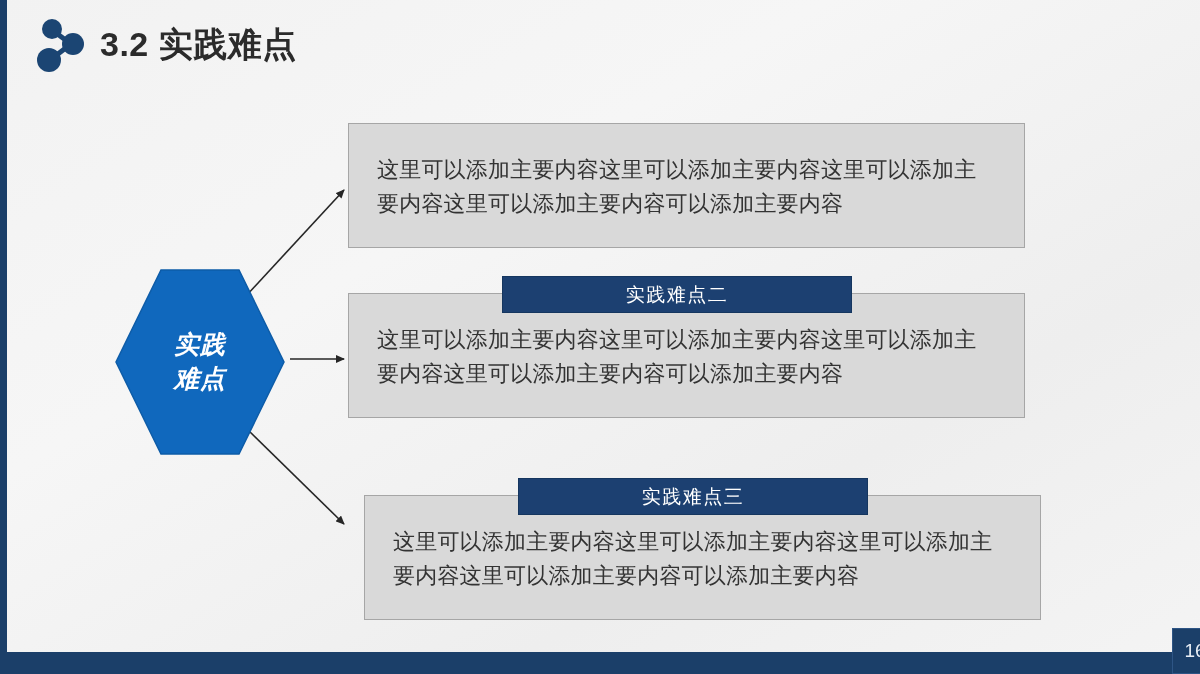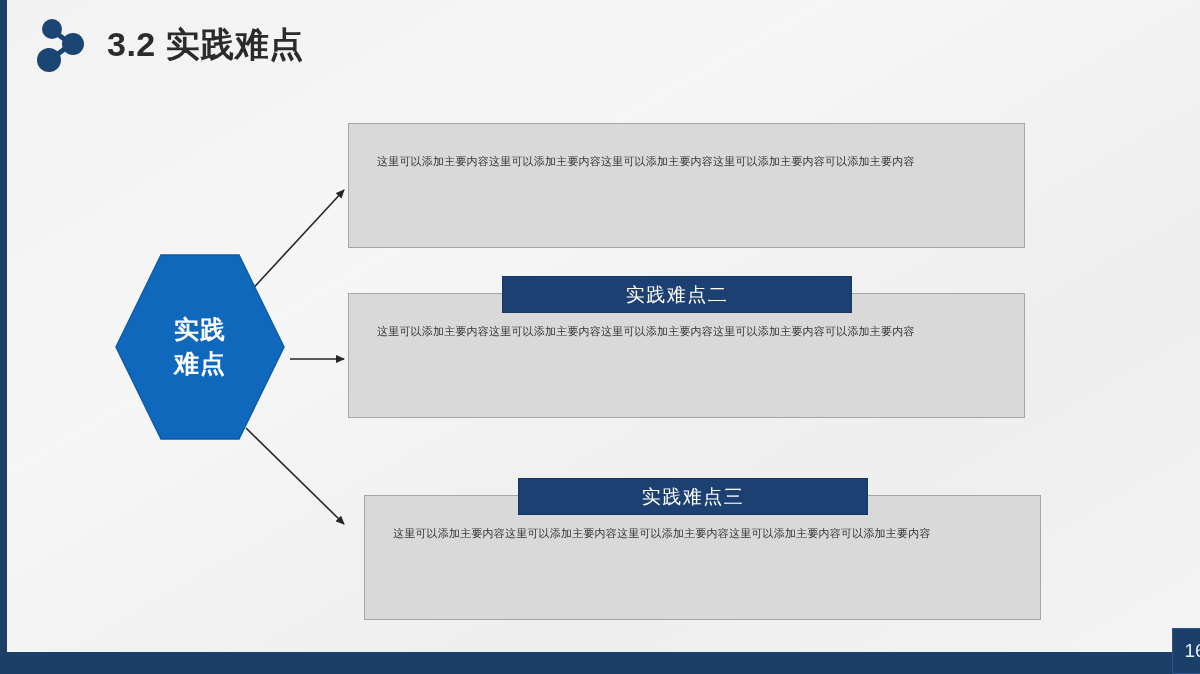--- a/index.html
+++ b/index.html
@@ -43,29 +43,29 @@
   }
   .title-icon {
     width: 64px; height: 60px;
     display: block;
   }
   .title-text {
     font-size: 34px;
     font-weight: bold;
     color: #2b2b2b;
     letter-spacing: 0.5px;
-    margin-left: 13px;
+    margin-left: 6px;
     white-space: nowrap;
     line-height: 1;
   }
   
   .hex-wrap {
     position: absolute;
-    left: 114px; top: 253px;
-    width: 172px; height: 188px;
+    left: 114px; top: 268px;
+    width: 172px; height: 188px; font-style: italic;
   }
   .hex-svg { display: block; }
   .hex-label {
     position: absolute;
     left: 0; top: 0;
     width: 172px; height: 188px;
     display: flex;
     flex-direction: column;
     align-items: center;
     justify-content: center;
@@ -112,21 +112,21 @@
     color: #ffffff;
     font-size: 19px;
     letter-spacing: 1.5px;
   }
   .row-body {
     position: absolute;
     left: 29px;
     top: 47px;
     width: 620px;
     color: #333333;
-    font-size: 11px;
+    font-size: 22px;
     line-height: 1.55;
     letter-spacing: 0.2px;
   }
   
   #row-1 { left: 348px; top: 106px; width: 680px; height: 145px; }
   #row-2 { left: 348px; top: 276px; width: 680px; height: 145px; padding-left: 9px; }
   #row-3 { left: 364px; top: 449px; width: 680px; height: 145px; margin-top: 29px; }
 
   
   .page-badge {

